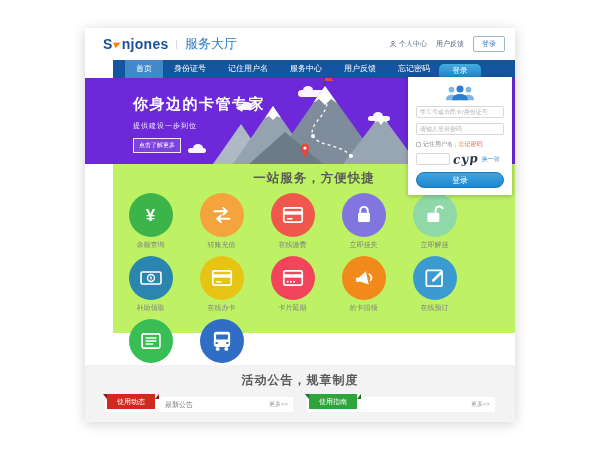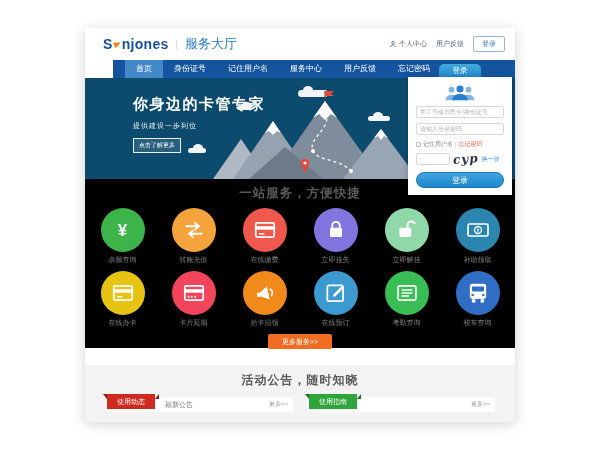--- a/index.html
+++ b/index.html
@@ -16,21 +16,21 @@
   .hdr-right { position:absolute; right:10px; top:0; height:32px; display:flex; align-items:center; gap:9px; font-size:7px; color:#55657a; }
   .hdr-link { display:flex; align-items:center; gap:2px; }
   .hdr-login { border:1px solid #9fb6cc; border-radius:2px; padding:2px 8px; color:#3577b5; background:#fdfdfd; }
 
   
   .nav { height:18px; background:#15549e; display:flex; padding-left:12px;margin-left:28px; }
   .nav-item { padding:0 11px; line-height:18px; font-size:8px; color:#fff; cursor:default; }
   .nav-item.active { background:#4389ca; }
 
   
-  .hero { height:101px; background:#0c4a6e; position:relative; overflow:hidden; }
+  .hero { height:86px; background:#6d28d9; position:relative; overflow:hidden; }
   .hero-copy { position:absolute; left:48px; top:17px; color:#fff; }
   .hero-title { font-size:15px; font-weight:bold; letter-spacing:1.5px; }
   .hero-sub { font-size:7px; margin-top:7px; opacity:.95; letter-spacing:1px; }
   .hero-cta { display:inline-block; margin-top:7px; border:1px solid rgba(255,255,255,.9); background:rgba(255,255,255,.12); font-size:6px; padding:2px 5px; color:#fff; }
   .cloud { position:absolute; background:#fff; border-radius:8px; opacity:.95; }
   .cloud::before { content:""; position:absolute; left:5px; top:-4px; width:10px; height:8px; background:#fff; border-radius:50%; }
   .mountains { position:absolute; left:128px; bottom:0; }
 
   
   .login { position:absolute; left:323px; top:36px; width:104px; z-index:5; }
@@ -43,21 +43,21 @@
   .cb { width:5px; height:5px; border:1px solid #bbb; border-radius:1px; background:#fff; flex:0 0 auto; }
   .sep { color:#ccc; }
   .forgot { color:#f2664a; }
   .captcha-row { display:flex; align-items:center; gap:3px; margin-top:3px; }
   .captcha-input { width:34px; height:12px; border:1px solid #d8d8d8; border-radius:2px; outline:none; }
   .captcha-img { font-family:"DejaVu Serif",serif; font-style:italic; font-weight:bold; font-size:12px; color:#26364a; transform:rotate(-4deg); letter-spacing:1px; }
   .captcha-change { font-size:6px; color:#3a8fd9; }
   .lg-submit { margin-top:6px; width:100%; height:16px; border-radius:9px; background:linear-gradient(#42a4e0,#1d86cc); border:1px solid #1877ba; color:#fff; font-size:8px; text-align:center; line-height:15px; }
 
   
-  .services { height:169px; background:#000000; }
+  .services { height:169px; background:#bef264;margin-left:28px; }
   .sec-title { text-align:center; padding-top:6px; font-size:12.5px; font-weight:bold; color:#5a5a5a; letter-spacing:1px; }
   .grid { display:flex; flex-wrap:wrap; margin:6px 2px 0; row-gap:6px; }
   .svc { width:71px; text-align:center; }
   .circle { width:44px; height:44px; border-radius:50%; margin:0 auto; display:flex; align-items:center; justify-content:center; }
   .glyph { color:#fff; font-size:17px; font-weight:bold; line-height:1; }
   .svc-label { margin-top:3px; font-size:7px; color:#808080; }
   .more-btn { display:block; margin:6px auto 0; width:64px; height:15px; background:#f26c22; border-radius:2px; color:#fff; font-size:7px; text-align:center; line-height:15px; }
 
   
   .announce { position:absolute; left:0; top:337px; width:430px; height:57px; background:#f3f3f3; }
@@ -303,21 +303,21 @@
             </svg>
         </div>
         <div class="svc-label">校车查询</div>
       </div>
 
     </div>
     <div class="more-btn">更多服务&gt;&gt;</div>
   </div>
 
   <div class="announce">
-    <div class="sec-title" style="padding-top:7px;font-size:12px;">活动公告，随时知晓</div>
+    <div class="sec-title" style="padding-top:7px;font-size:12px;">活动公告，规章制度</div>
     <div class="panels">
       <div class="panel">
         <div class="ribbon red">使用动态</div>
         <div class="panel-tab2">最新公告</div>
         <div class="panel-more">更多&gt;&gt;</div>
       </div>
       <div class="panel">
         <div class="ribbon green">使用指南</div>
         <div class="panel-more">更多&gt;&gt;</div>
       </div>

